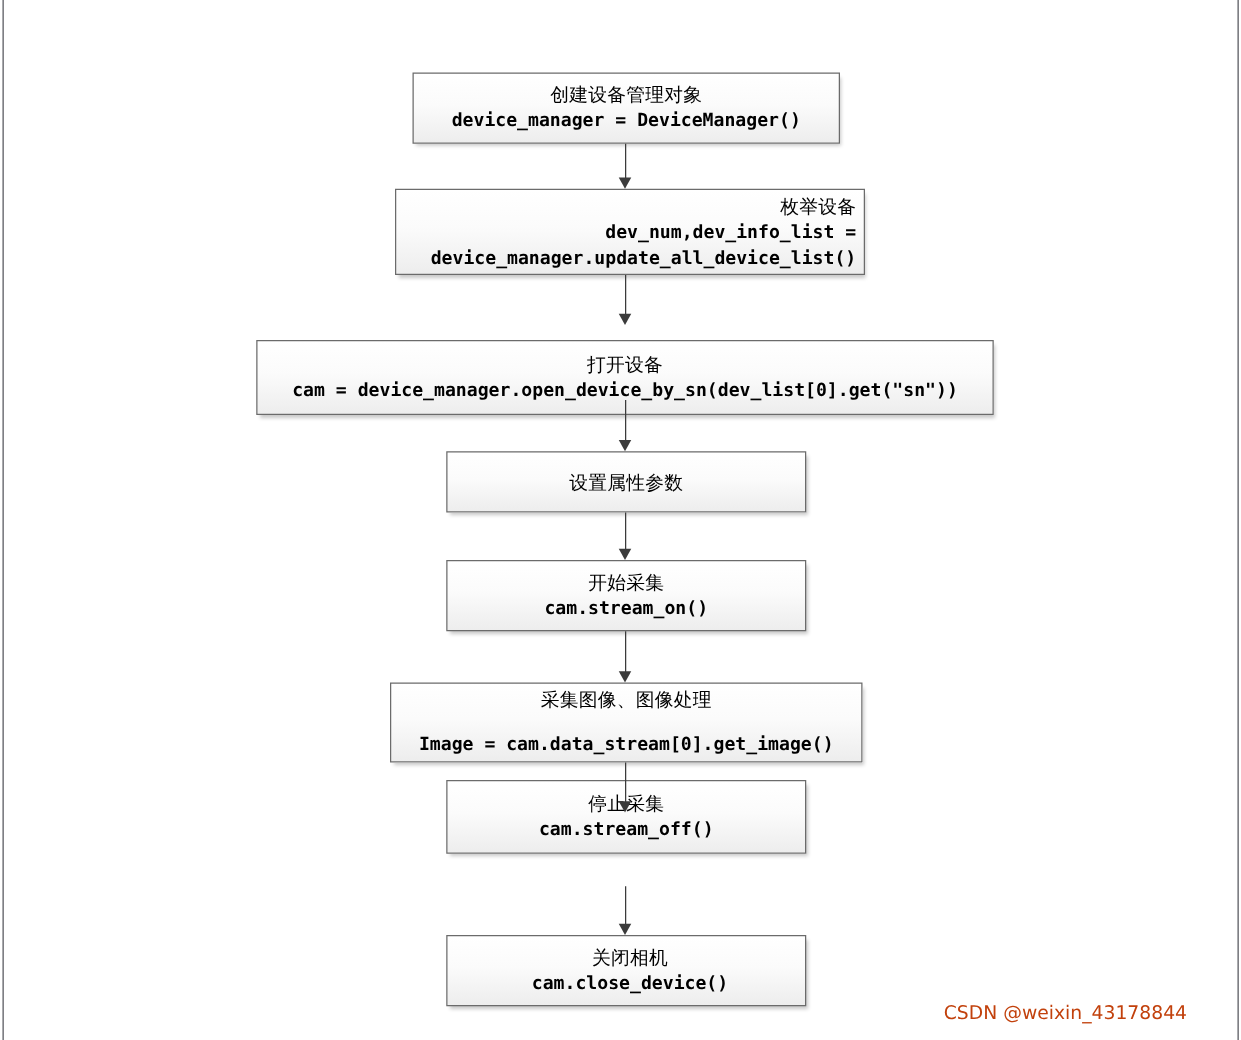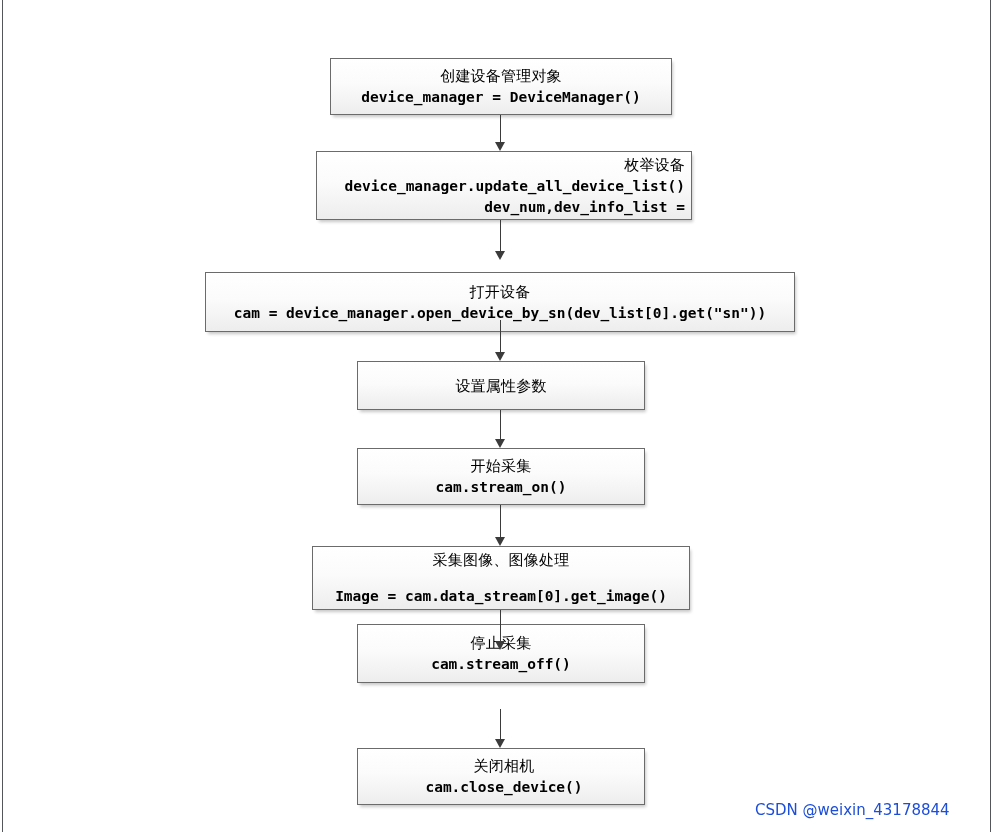--- a/index.html
+++ b/index.html
@@ -97,22 +97,22 @@
   <div class="page-edge left"></div>
   <div class="page-edge right"></div>
 
   <div id="nodes-layer">
       <div class="node" style="left: 330px; top: 58px; width: 342px; height: 57px;">
         <div class="title">创建设备管理对象</div>
         <div class="code">device_manager = DeviceManager()</div>
       </div>
       <div class="node" style="left: 316px; top: 151px; width: 376px; height: 69px; align-items: flex-end;">
         <div class="title">枚举设备</div>
+        <div class="code">dev_num,dev_info_list =</div>
         <div class="code">device_manager.update_all_device_list()</div>
-        <div class="code">dev_num,dev_info_list =</div>
       </div>
       <div class="node" style="left: 205px; top: 272px; width: 590px; height: 60px;">
         <div class="title">打开设备</div>
         <div class="code">cam = device_manager.open_device_by_sn(dev_list[0].get("sn"))</div>
       </div>
       <div class="node" style="left: 357px; top: 361px; width: 288px; height: 49px;">
         <div class="title">设置属性参数</div>
       </div>
       <div class="node" style="left: 357px; top: 448px; width: 288px; height: 57px; align-items: center;">
         <div class="title">开始采集</div>
@@ -155,15 +155,15 @@
       <div class="arrow" style="left: 493px; top: 610px; height: 40px;">
         <div class="shaft"></div>
         <div class="head"></div>
       </div>
       <div class="arrow" style="left: 493px; top: 709px; height: 39px;">
         <div class="shaft"></div>
         <div class="head"></div>
       </div>
     </div>
 
-  <div class="watermark" style="left: 755px; top: 801px; color: #1d4ed8;">CSDN @weixin_43178844</div>
+  <div class="watermark" style="left: 755px; top: 801px; color: #c2410c;">CSDN @weixin_43178844</div>
 
 </div>
 
 </body></html>

